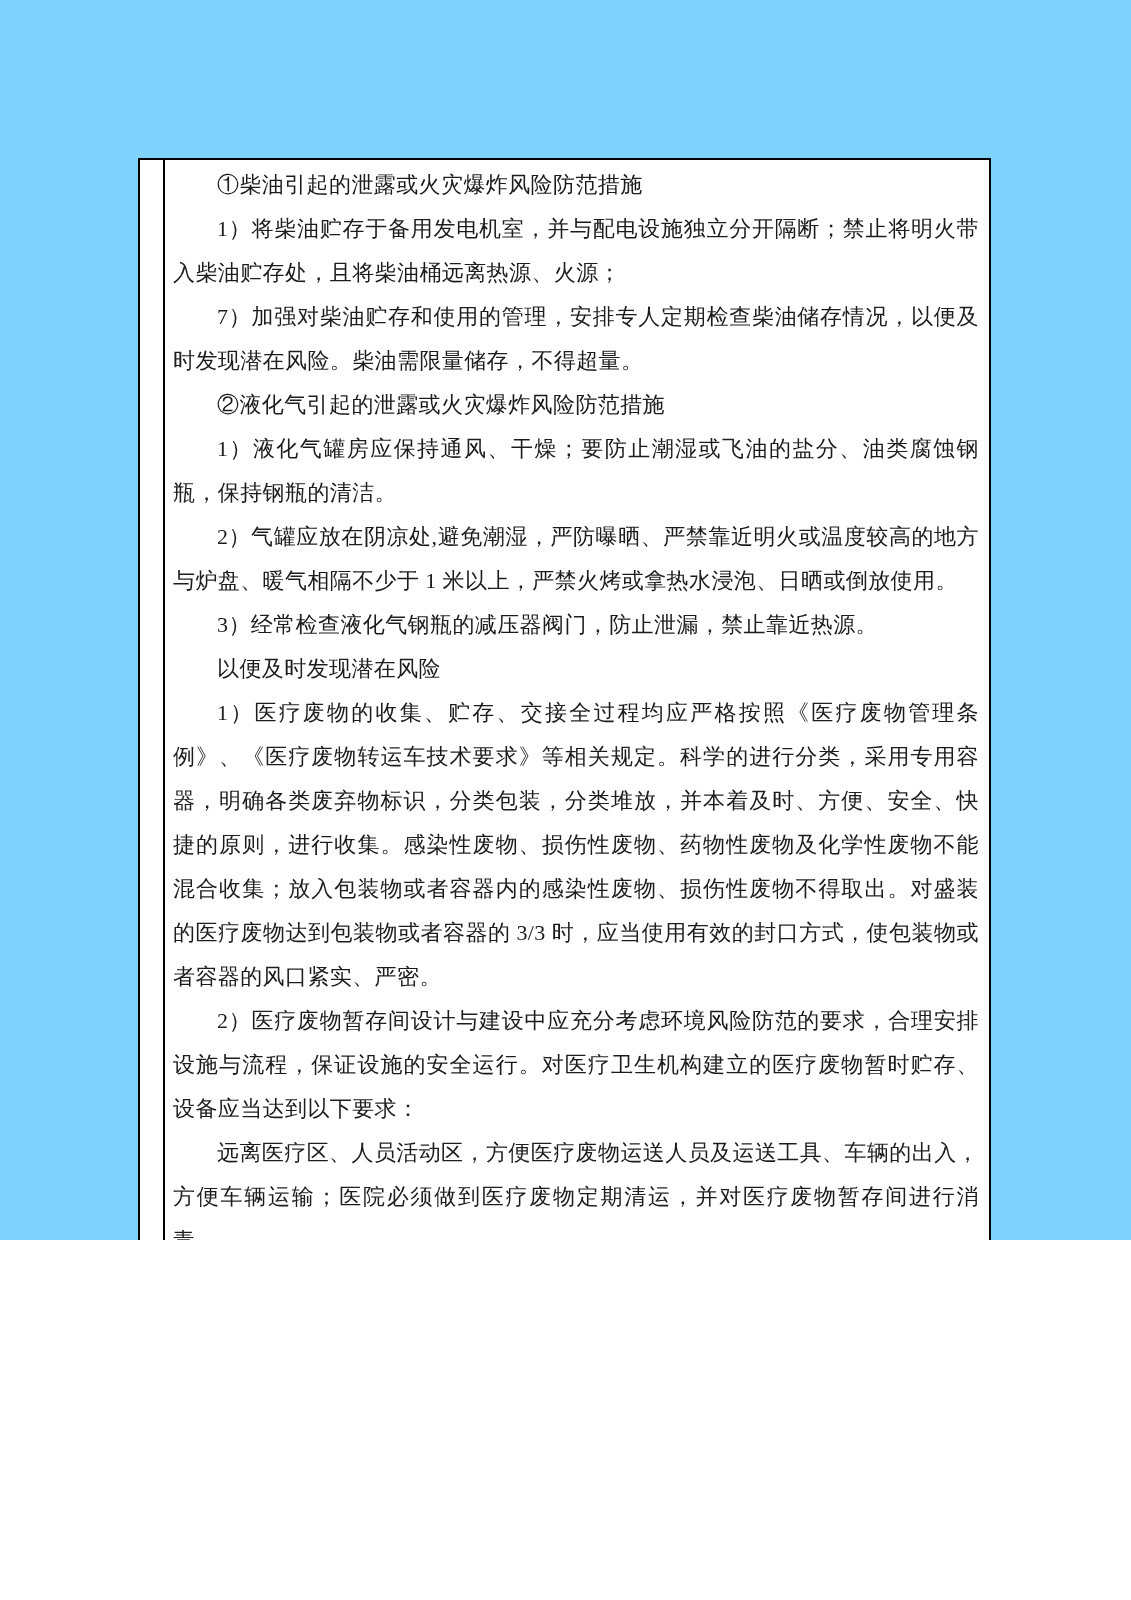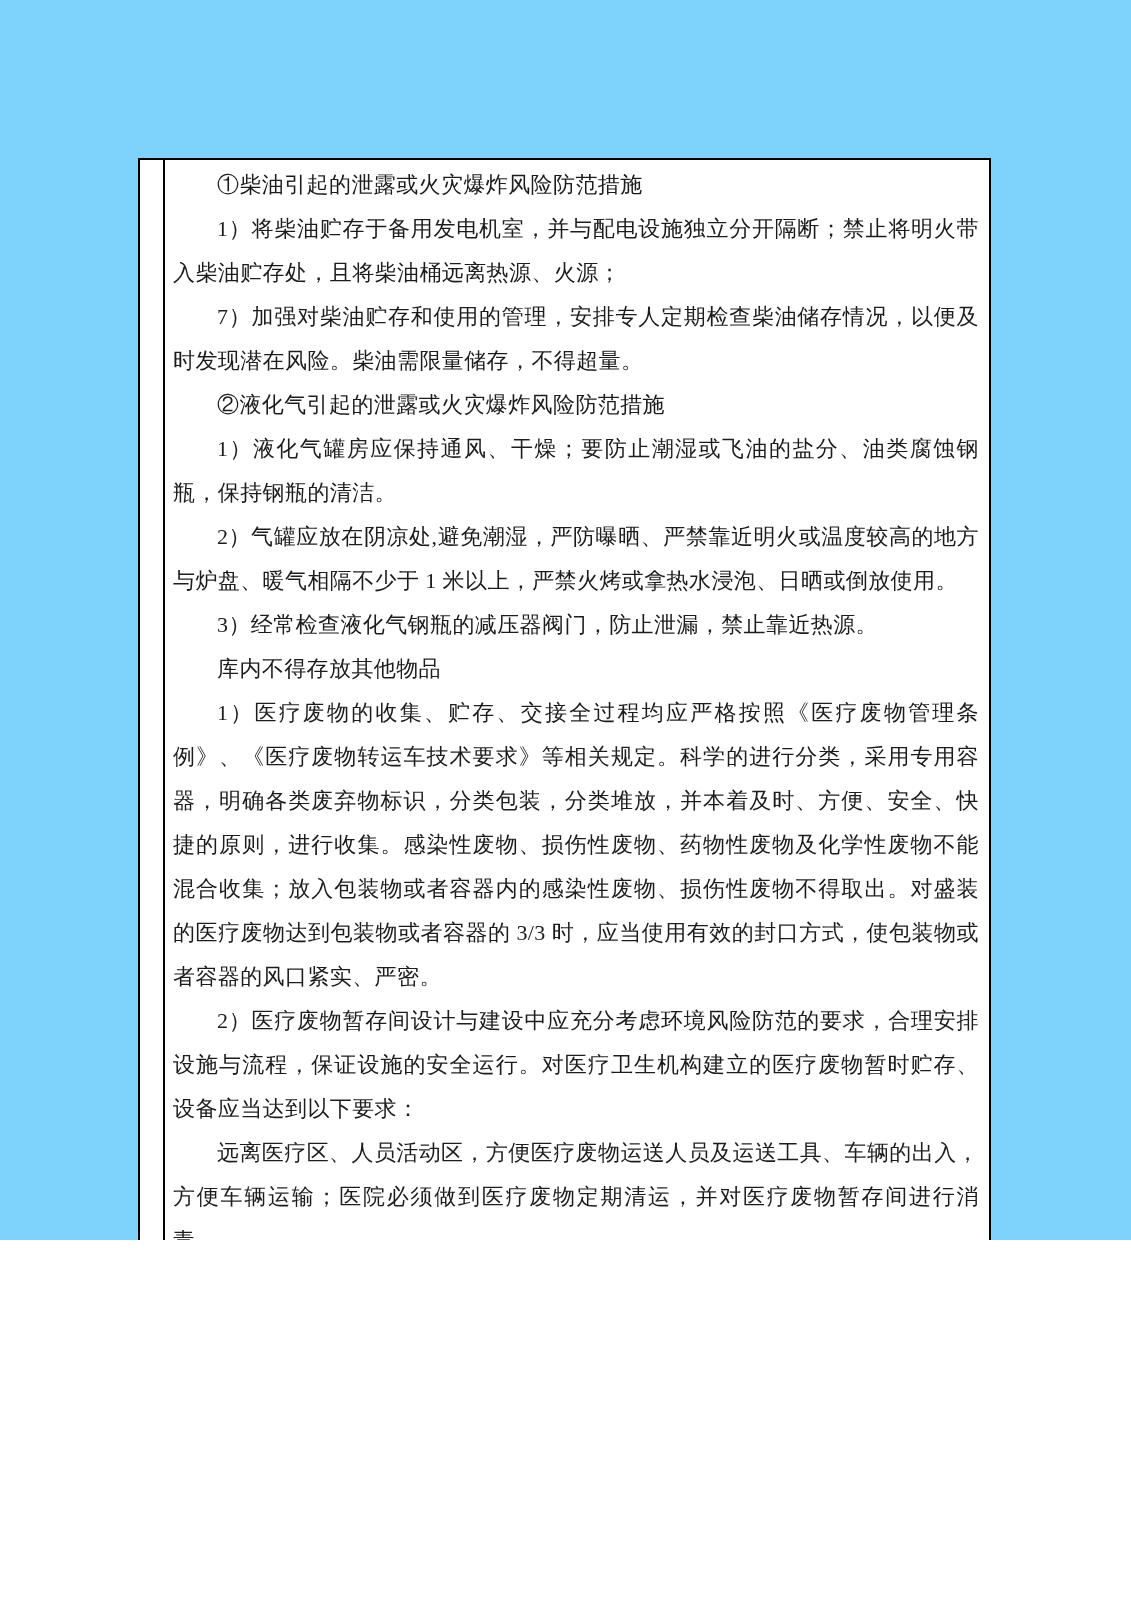--- a/index.html
+++ b/index.html
@@ -68,21 +68,21 @@
   <div class="doc-table">
     <div class="stub-col"></div>
     <div class="content-cell">
       <p class="para">①柴油引起的泄露或火灾爆炸风险防范措施</p>
       <p class="para">1）将柴油贮存于备用发电机室，并与配电设施独立分开隔断；禁止将明火带入柴油贮存处，且将柴油桶远离热源、火源；</p>
       <p class="para">7）加强对柴油贮存和使用的管理，安排专人定期检查柴油储存情况，以便及时发现潜在风险。柴油需限量储存，不得超量。</p>
       <p class="para">②液化气引起的泄露或火灾爆炸风险防范措施</p>
       <p class="para">1）液化气罐房应保持通风、干燥；要防止潮湿或飞油的盐分、油类腐蚀钢瓶，保持钢瓶的清洁。</p>
       <p class="para">2）气罐应放在阴凉处,避免潮湿，严防曝晒、严禁靠近明火或温度较高的地方与炉盘、暖气相隔不少于 1 米以上，严禁火烤或拿热水浸泡、日晒或倒放使用。</p>
       <p class="para">3）经常检查液化气钢瓶的减压器阀门，防止泄漏，禁止靠近热源。</p>
-      <p class="para">库内不得存放其他物品</p>
+      <p class="para">以便及时发现潜在风险</p>
       <p class="para">1）医疗废物的收集、贮存、交接全过程均应严格按照《医疗废物管理条例》、《医疗废物转运车技术要求》等相关规定。科学的进行分类，采用专用容器，明确各类废弃物标识，分类包装，分类堆放，并本着及时、方便、安全、快捷的原则，进行收集。感染性废物、损伤性废物、药物性废物及化学性废物不能混合收集；放入包装物或者容器内的感染性废物、损伤性废物不得取出。对盛装的医疗废物达到包装物或者容器的 3/3 时，应当使用有效的封口方式，使包装物或者容器的风口紧实、严密。</p>
       <p class="para">2）医疗废物暂存间设计与建设中应充分考虑环境风险防范的要求，合理安排设施与流程，保证设施的安全运行。对医疗卫生机构建立的医疗废物暂时贮存、设备应当达到以下要求：</p>
       <p class="para">远离医疗区、人员活动区，方便医疗废物运送人员及运送工具、车辆的出入，方便车辆运输；医院必须做到医疗废物定期清运，并对医疗废物暂存间进行消毒。</p>
       <p class="para">有严密的封闭措施，设专（兼）职人员进行管理，防止非工作人员接触。</p>
     </div>
   </div>
 
   <div class="page-number">—56—</div>
 
 </div>

